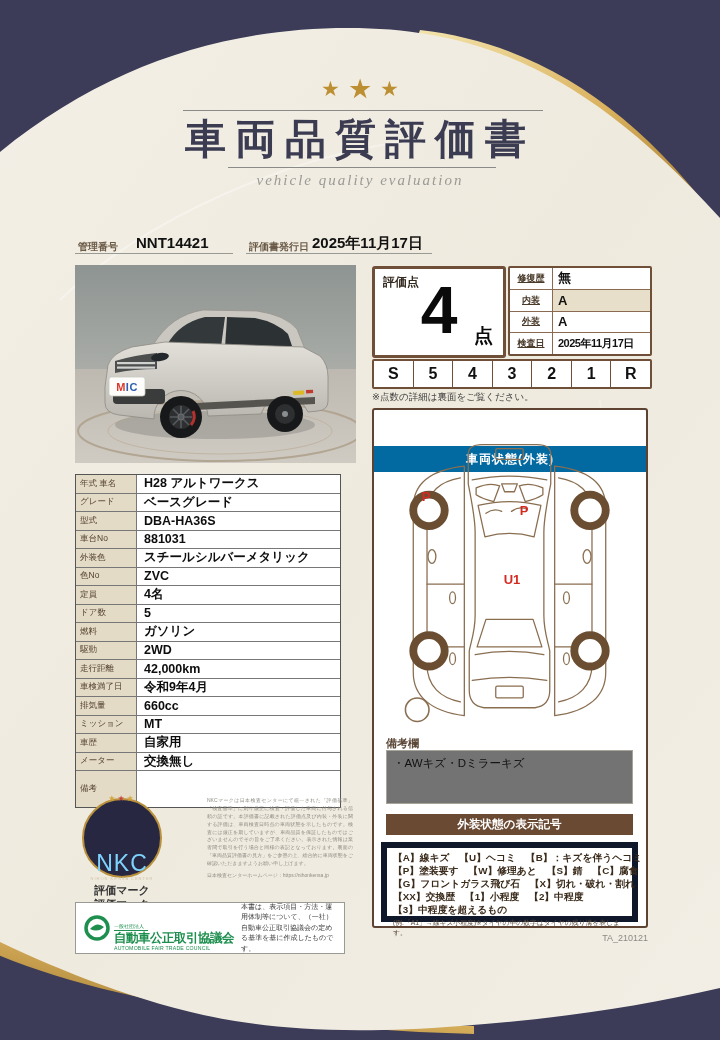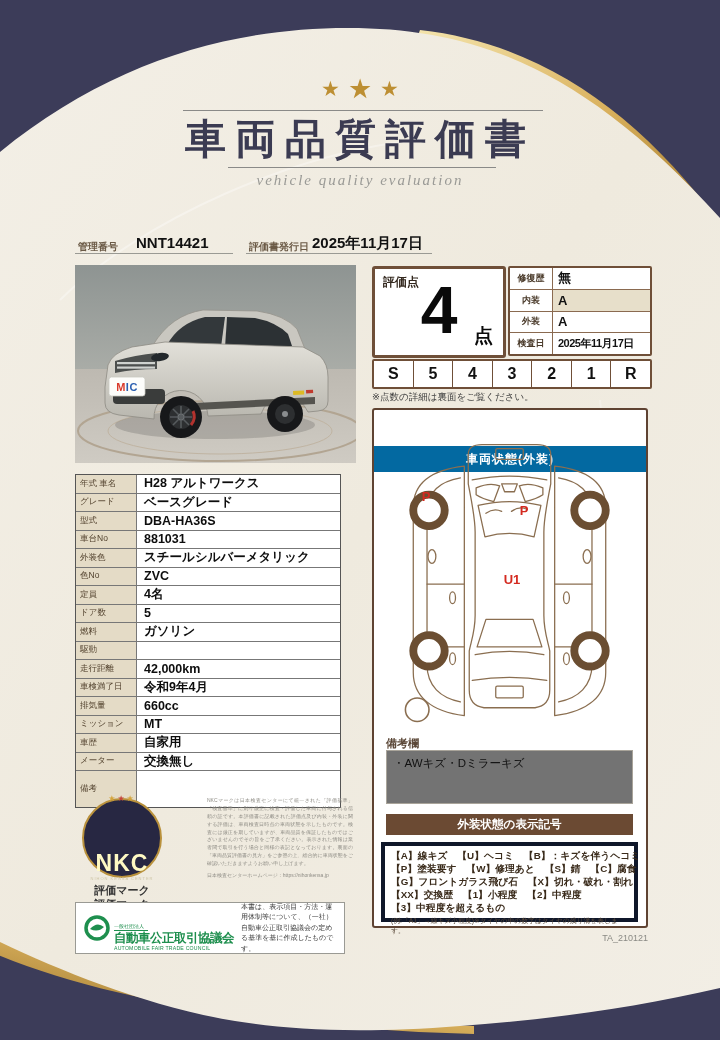--- a/index.html
+++ b/index.html
@@ -32,21 +32,21 @@
   .score-value{left:0;top:-4px;width:128px;text-align:center;
                font-size:66px;font-weight:bold;color:#0a0a0a;line-height:90px;}
   .score-unit{right:10px;bottom:6px;font-size:19px;font-weight:bold;color:#0a0a0a;}
 
   
   .summary{left:508px;top:266px;width:140px;height:86px;background:#fff;
            border:2px solid #6f4f38;border-radius:2px;display:flex;flex-direction:column;}
   .sum-row{flex:1;display:flex;border-bottom:1px solid #8a6a50;}
   .sum-row:last-child{border-bottom:none;}
   .sum-label{width:42px;border-right:1px solid #8a6a50;font-size:9px;color:#4a3a2a;
-             display:flex;align-items:center;justify-content:center;font-weight:bold;}
+             display:flex;align-items:center;justify-content:center;font-weight:bold;text-decoration:underline;}
   .sum-value{flex:1;display:flex;align-items:center;padding-left:5px;
              font-size:13px;font-weight:bold;color:#111;}
   .sum-row.shaded .sum-value{background:#e7dfca;}
   .sum-value.small{font-size:11px;letter-spacing:-0.5px;}
 
   
   .scale{left:372px;top:359px;width:276px;height:26px;background:#fff;
          border:2px solid #6f4f38;border-radius:2px;display:flex;}
   .scale-cell{flex:1;display:flex;align-items:center;justify-content:center;
               font-size:16px;font-weight:bold;color:#111;border-right:1.5px solid #6f4f38;}
@@ -62,21 +62,21 @@
               font-size:8.5px;color:#53432f;display:flex;align-items:center;padding-left:4px;}
   .spec-value{flex:1;display:flex;align-items:center;padding-left:7px;
               font-size:12.5px;font-weight:bold;color:#0d0d0d;}
 
   
   .nkc-circle{left:82px;top:798px;width:80px;height:80px;border-radius:50%;
               background:#272742;border:2px solid #b9913c;box-sizing:border-box;
               display:flex;flex-direction:column;align-items:center;justify-content:center;}
   .nkc-stars{font-size:8px;color:#d4a43a;letter-spacing:2px;line-height:1;}
   .nkc-stars .mid{color:#c4453a;}
-  .nkc-text{font-size:23px;font-weight:bold;color:#fef9c3;letter-spacing:1px;line-height:1.1;margin-top:48px;}
+  .nkc-text{font-size:23px;font-weight:normal;color:#7dd3fc;letter-spacing:1px;line-height:1.1;margin-top:48px;}
   .nkc-sub{font-size:4px;color:#cfc6a8;letter-spacing:1px;}
   .nkc-caption{left:62px;top:884px;width:120px;text-align:center;
                font-size:11px;font-weight:bold;color:#333;line-height:1.25;}
   .nkc-desc{left:207px;top:797px;width:146px;font-size:5px;line-height:1.58;
             color:#8e8c85;text-align:justify;}
   .nkc-home{left:207px;top:872px;width:146px;font-size:5px;color:#8e8c85;}
 
   
   .ftc-box{left:75px;top:902px;width:268px;height:50px;background:#fff;
            border:1px solid #9a9a94;display:flex;align-items:center;}
@@ -95,21 +95,21 @@
                 font-size:12px;font-weight:bold;letter-spacing:1px;
                 display:flex;align-items:center;justify-content:center;margin-top:36px;}
   .diagram-wrap{left:0;top:26px;width:271px;height:300px;}
   .mark{position:absolute;transform:translate(-50%,-50%);color:#d42a20;
         font-size:13px;font-weight:bold;font-family:"Liberation Sans",sans-serif;}
   .remarks-label{left:12px;top:326px;font-size:11px;font-weight:bold;color:#5a4636;}
   .remarks-box{left:12px;top:340px;width:247px;height:54px;border:1px solid #a9a49a;
                background:#737373;font-size:11.5px;color:#111;padding:5px 6px;box-sizing:border-box;}
   .legend-bar{left:12px;top:404px;width:247px;height:21px;background:#6b4a33;color:#fff;
               font-size:11.5px;font-weight:bold;display:flex;align-items:center;justify-content:center;}
-  .legend-box{left:7px;top:432px;width:257px;height:80px;border:4px solid #0f172a;
+  .legend-box{left:7px;top:432px;width:257px;height:80px;border:6px solid #0f172a;
               box-sizing:border-box;padding:4px 6px;}
   .legend-line{font-size:9.8px;font-weight:bold;color:#3a2b1b;line-height:1.32;white-space:nowrap;}
   .legend-note{font-size:6.8px;color:#5a4a3a;margin-top:1px;}
   .doc-code{left:0;top:933px;width:648px;text-align:right;font-size:9px;color:#8a8a84;}
 </style>
 </head>
 <body>
 
 <div id="page">
 
@@ -270,20 +270,21 @@
       <div class="spec-row">
         <div class="spec-label">ドア数</div>
         <div class="spec-value">5</div>
       </div>
       <div class="spec-row">
         <div class="spec-label">燃料</div>
         <div class="spec-value">ガソリン</div>
       </div>
       <div class="spec-row">
         <div class="spec-label">駆動</div>
+        <div class="spec-value">2WD</div>
       </div>
       <div class="spec-row">
         <div class="spec-label">走行距離</div>
         <div class="spec-value">42,000km</div>
       </div>
       <div class="spec-row">
         <div class="spec-label">車検満了日</div>
         <div class="spec-value">令和9年4月</div>
       </div>
       <div class="spec-row">

